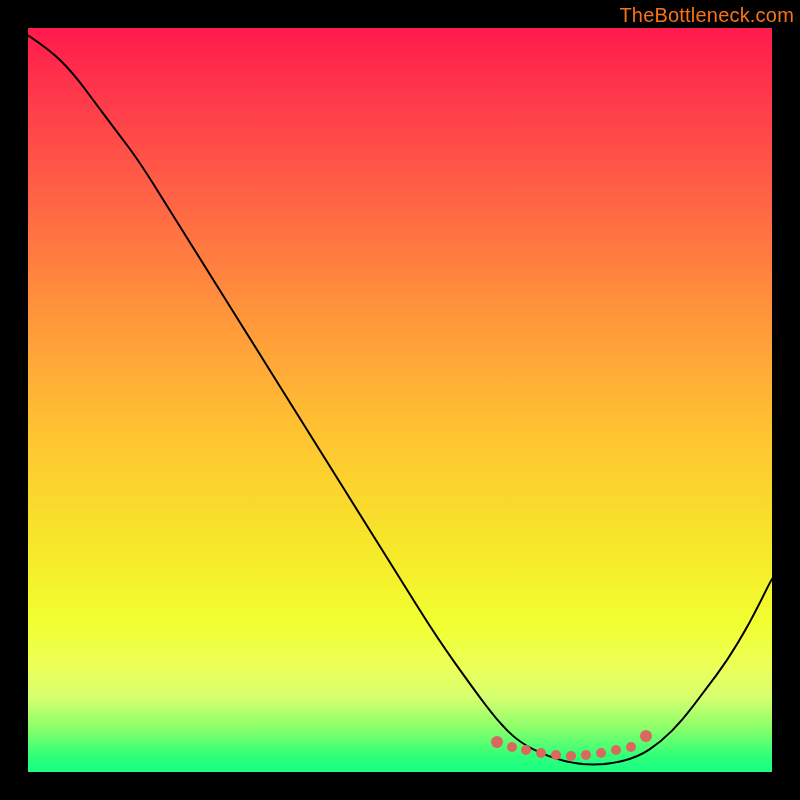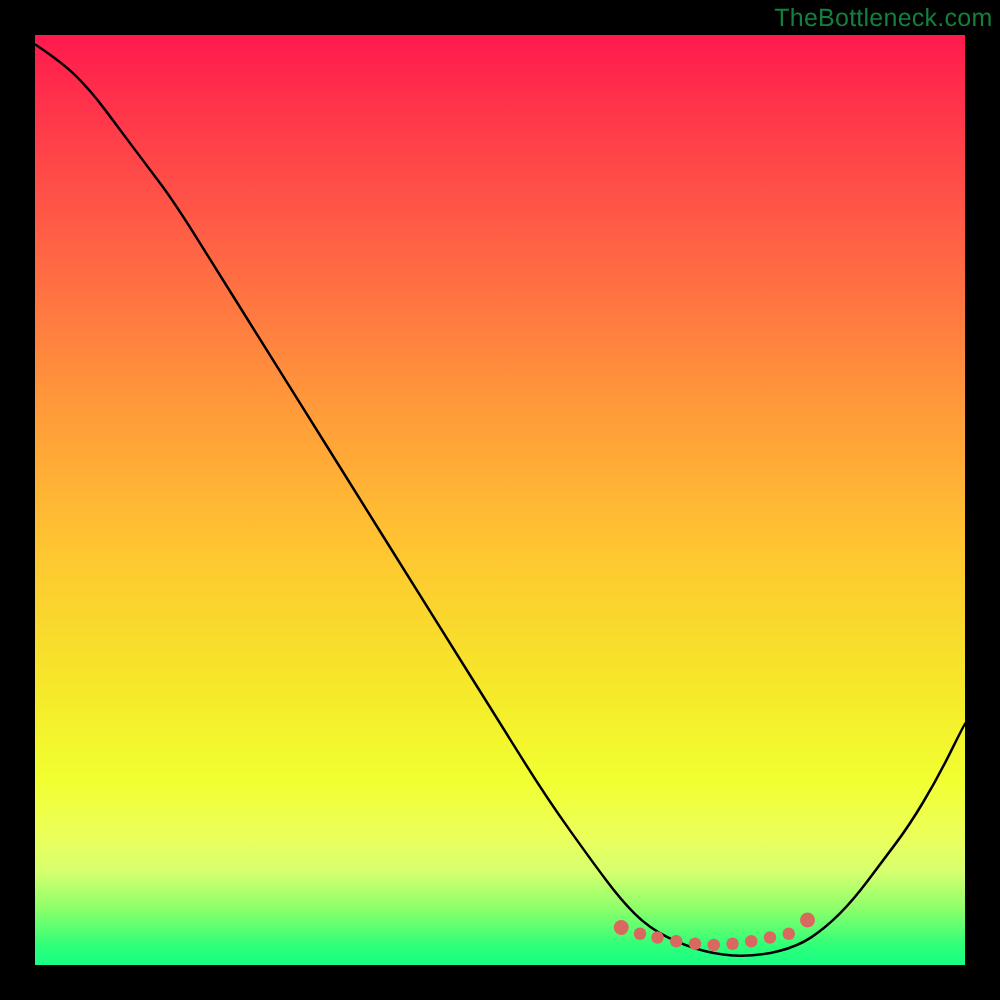--- a/index.html
+++ b/index.html
@@ -61,21 +61,21 @@
   .marker.sm {
     width: 10px;
     height: 10px;
   }
   .watermark {
     position: absolute;
     top: 4px;
     right: 6px;
     font-family: Arial, Helvetica, sans-serif;
     font-size: 20px;
-    color: #15803d;
+    color: #f97316;
     font-weight: 500;
     letter-spacing: 0.2px;
   }
 </style>
 </head>
 <body>
 
 <div class="frame">
   <div class="plot">
     <div class="gradient"></div>

